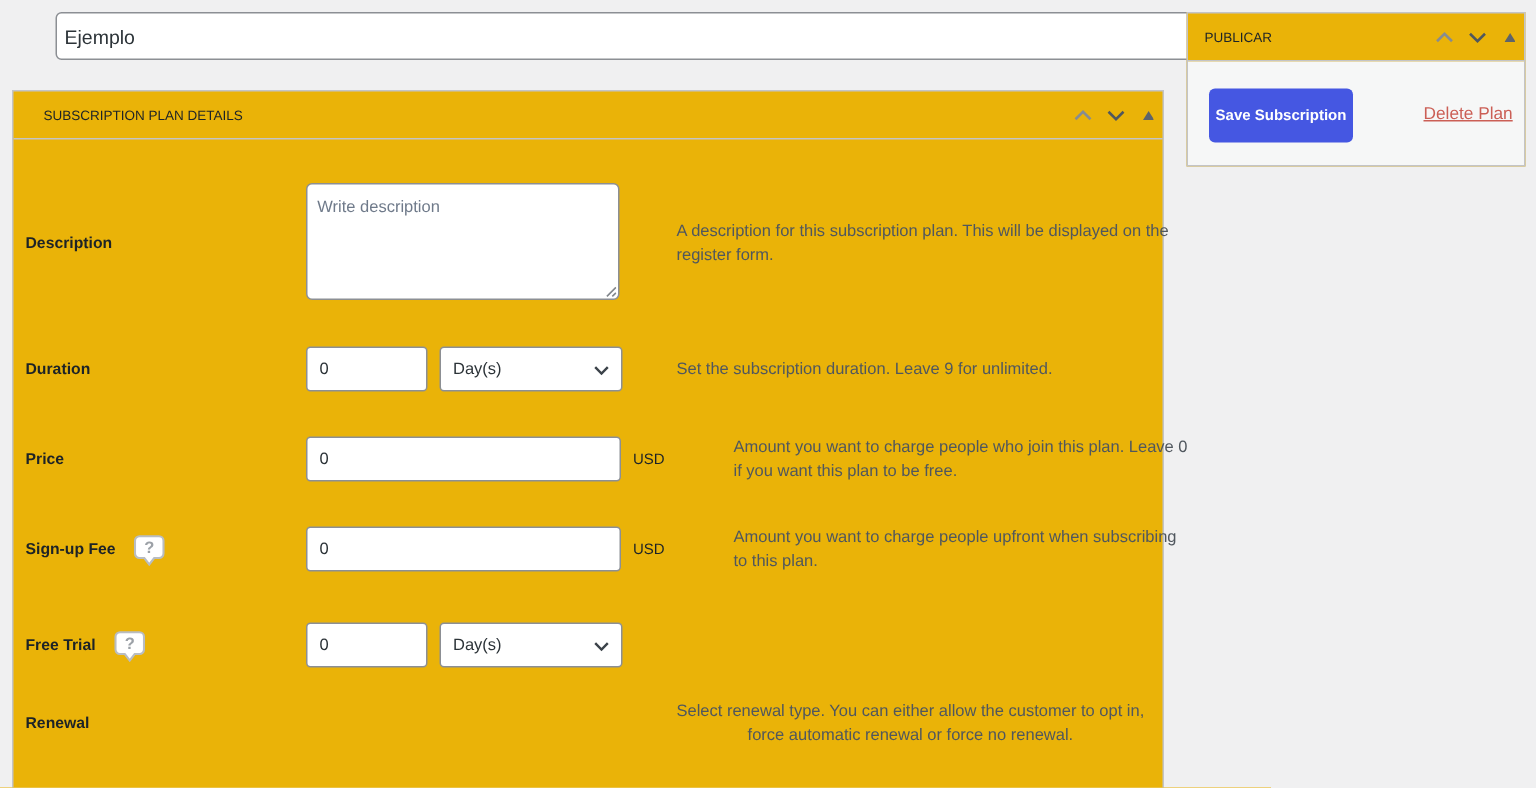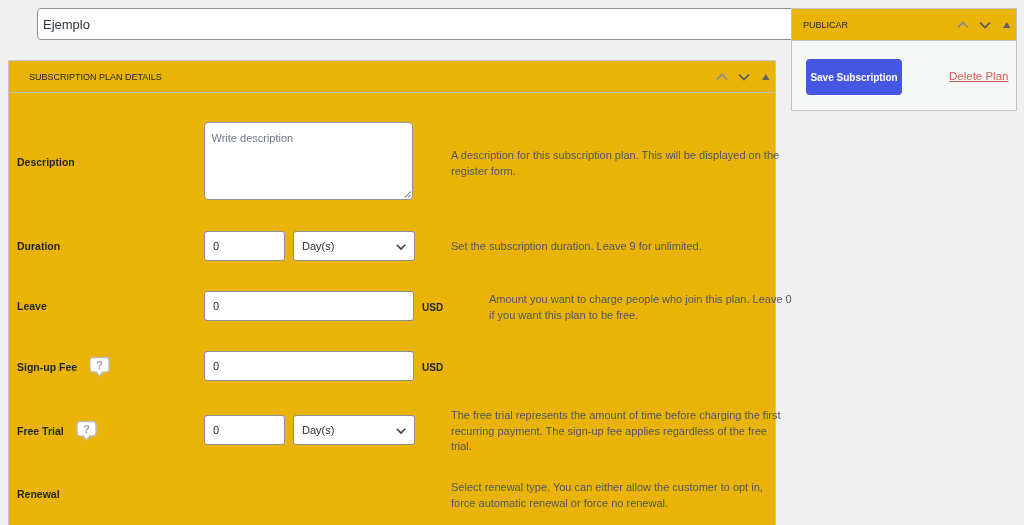--- a/index.html
+++ b/index.html
@@ -46,21 +46,21 @@
 .ctrl { position:absolute; left:195px; top:0; }
 input.txt, .sel {
   height:30px; border:1px solid #8c8f94; border-radius:3px; background:#fff;
   font-family:"Liberation Sans", sans-serif; font-size:11px; color:#2c3338;
   padding:0 0 0 8px; outline:none;
 }
 .sel { display:flex; align-items:center; position:relative; }
 .sel .chev { position:absolute; right:8px; top:calc(50% + 1px); transform:translateY(-50%); line-height:0; }
 .usd {
   position:absolute; left:413px; top:calc(50% + 1px); transform:translateY(-50%);
-  font-size:10px; font-weight:bold; color:#1d2327;
+  font-size:10px; font-weight:normal; color:#1d2327;
 }
 .help {
   position:absolute; left:420px; top:calc(50% + 1px); transform:translateY(-50%);
   font-size:11px; color:#50575e; line-height:15.5px; white-space:nowrap;margin-left:22px;
 }
 .help.afterusd { left:458px; }
 #desc-ta {
   width:209px; height:78px; border:1px solid #8c8f94; border-radius:4px;
   background:#fff; position:relative; padding:9px 0 0 6.5px;
   font-size:11px; color:#6f7a8a;
@@ -128,56 +128,56 @@
       <div class="sel" style="width:122px;">Day(s)
         <span class="chev"><svg width="10" height="7" viewBox="0 0 10 7">
               <path d="M0.8 1.2 L5 5.5 L9.2 1.2" fill="none" stroke="#3c434a" stroke-width="1.6"></path>
             </svg></span>
       </div>
     </div>
     <div class="help">Set the subscription duration. Leave 9 for unlimited.</div>
   </div>
 
   <div class="row" style="top:230px; height:30px;">
-    <span class="rlabel">Leave</span>
+    <span class="rlabel">Price</span>
     <div class="ctrl"><input class="txt" style="width: 210px;" value="0"></div>
     <span class="usd">USD</span>
     <div class="help afterusd">Amount you want to charge people who join this plan. Leave 0<br>if you want this plan to be free.</div>
   </div>
 
   <div class="row" style="top:290px; height:30px;">
     <span class="rlabel">Sign-up Fee
       <svg width="21" height="21" viewBox="0 0 21 21">
           <path d="M4 1 h13 a3 3 0 0 1 3 3 v8.5 a3 3 0 0 1 -3 3 h-3.2 l-3.3 4.3 l-3.3 -4.3 h-3.2 a3 3 0 0 1 -3 -3 v-8.5 a3 3 0 0 1 3 -3 z" fill="#fff" stroke="#b9bdc2" stroke-width="1.4"></path>
           <text x="10.5" y="12.2" text-anchor="middle" font-size="11" fill="#9ca1a7" font-family="Liberation Sans">?</text>
         </svg>
     </span>
     <div class="ctrl"><input class="txt" style="width: 210px;" value="0"></div>
     <span class="usd">USD</span>
+    <div class="help afterusd">Amount you want to charge people upfront when subscribing<br>to this plan.</div>
   </div>
 
   <div class="row" style="top:354px; height:30px;">
     <span class="rlabel">Free Trial
       <svg width="21" height="21" viewBox="0 0 21 21">
           <path d="M4 1 h13 a3 3 0 0 1 3 3 v8.5 a3 3 0 0 1 -3 3 h-3.2 l-3.3 4.3 l-3.3 -4.3 h-3.2 a3 3 0 0 1 -3 -3 v-8.5 a3 3 0 0 1 3 -3 z" fill="#fff" stroke="#b9bdc2" stroke-width="1.4"></path>
           <text x="10.5" y="12.2" text-anchor="middle" font-size="11" fill="#9ca1a7" font-family="Liberation Sans">?</text>
         </svg>
     </span>
     <div class="ctrl"><input class="txt" style="width: 81px;" value="0"></div>
     <div class="ctrl" style="left:284px;">
       <div class="sel" style="width:122px;">Day(s)
         <span class="chev"><svg width="10" height="7" viewBox="0 0 10 7">
               <path d="M0.8 1.2 L5 5.5 L9.2 1.2" fill="none" stroke="#3c434a" stroke-width="1.6"></path>
             </svg></span>
       </div>
     </div>
-    <div class="help">The free trial represents the amount of time before charging the first<br>recurring payment. The sign-up fee applies regardless of the free<br>trial.</div>
-  </div>
-
-  <div class="row" style="top:418px; height:30px;">
+  </div>
+
+  <div class="row" style="top:406px; height:30px;text-align:center;">
     <span class="rlabel">Renewal</span>
     <div class="help">Select renewal type. You can either allow the customer to opt in,<br>force automatic renewal or force no renewal.</div>
   </div>
 </div>
 
 <div class="postbox" id="pubbox">
   <div class="pb-header" style="height:32px;">
     <span class="pb-title" style="padding-left:11px;">PUBLICAR</span>
     <span class="handles">
       <span class="h-up">

